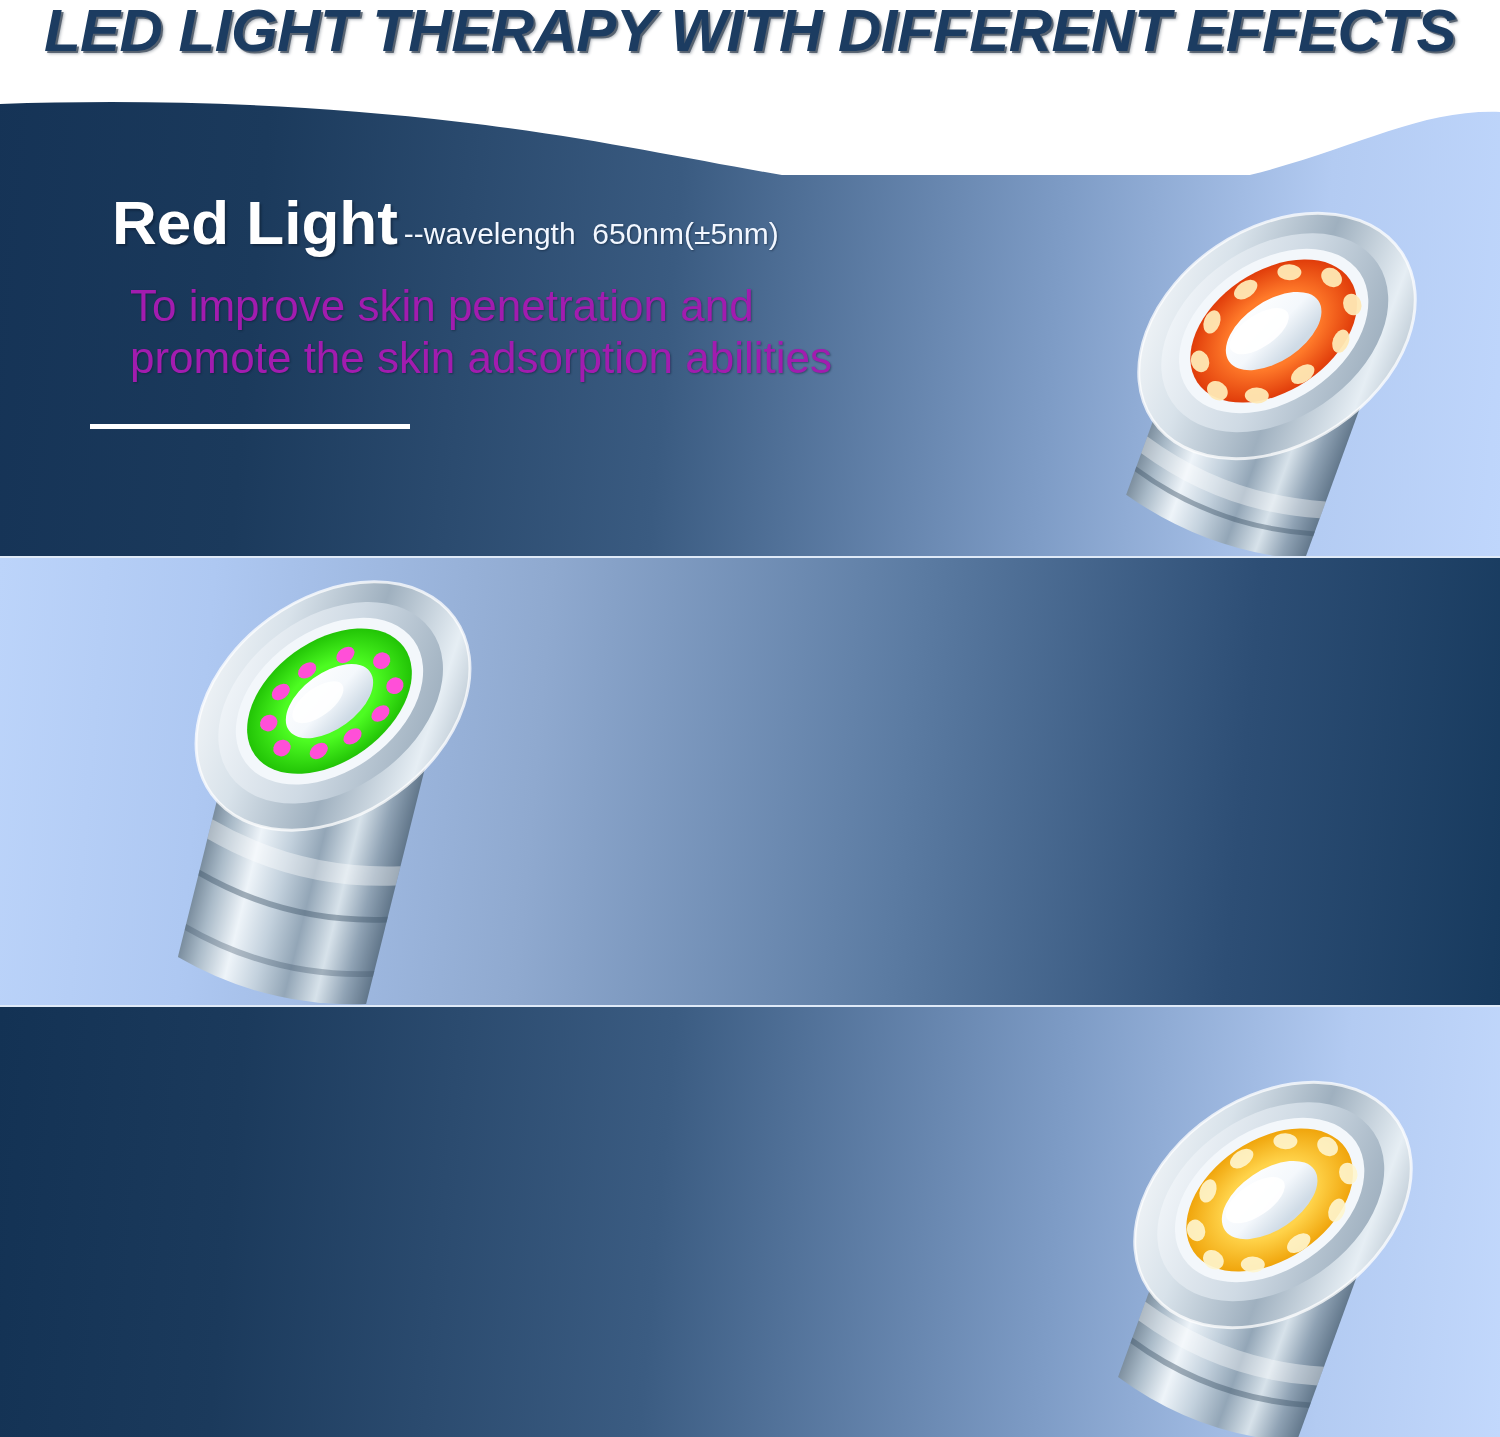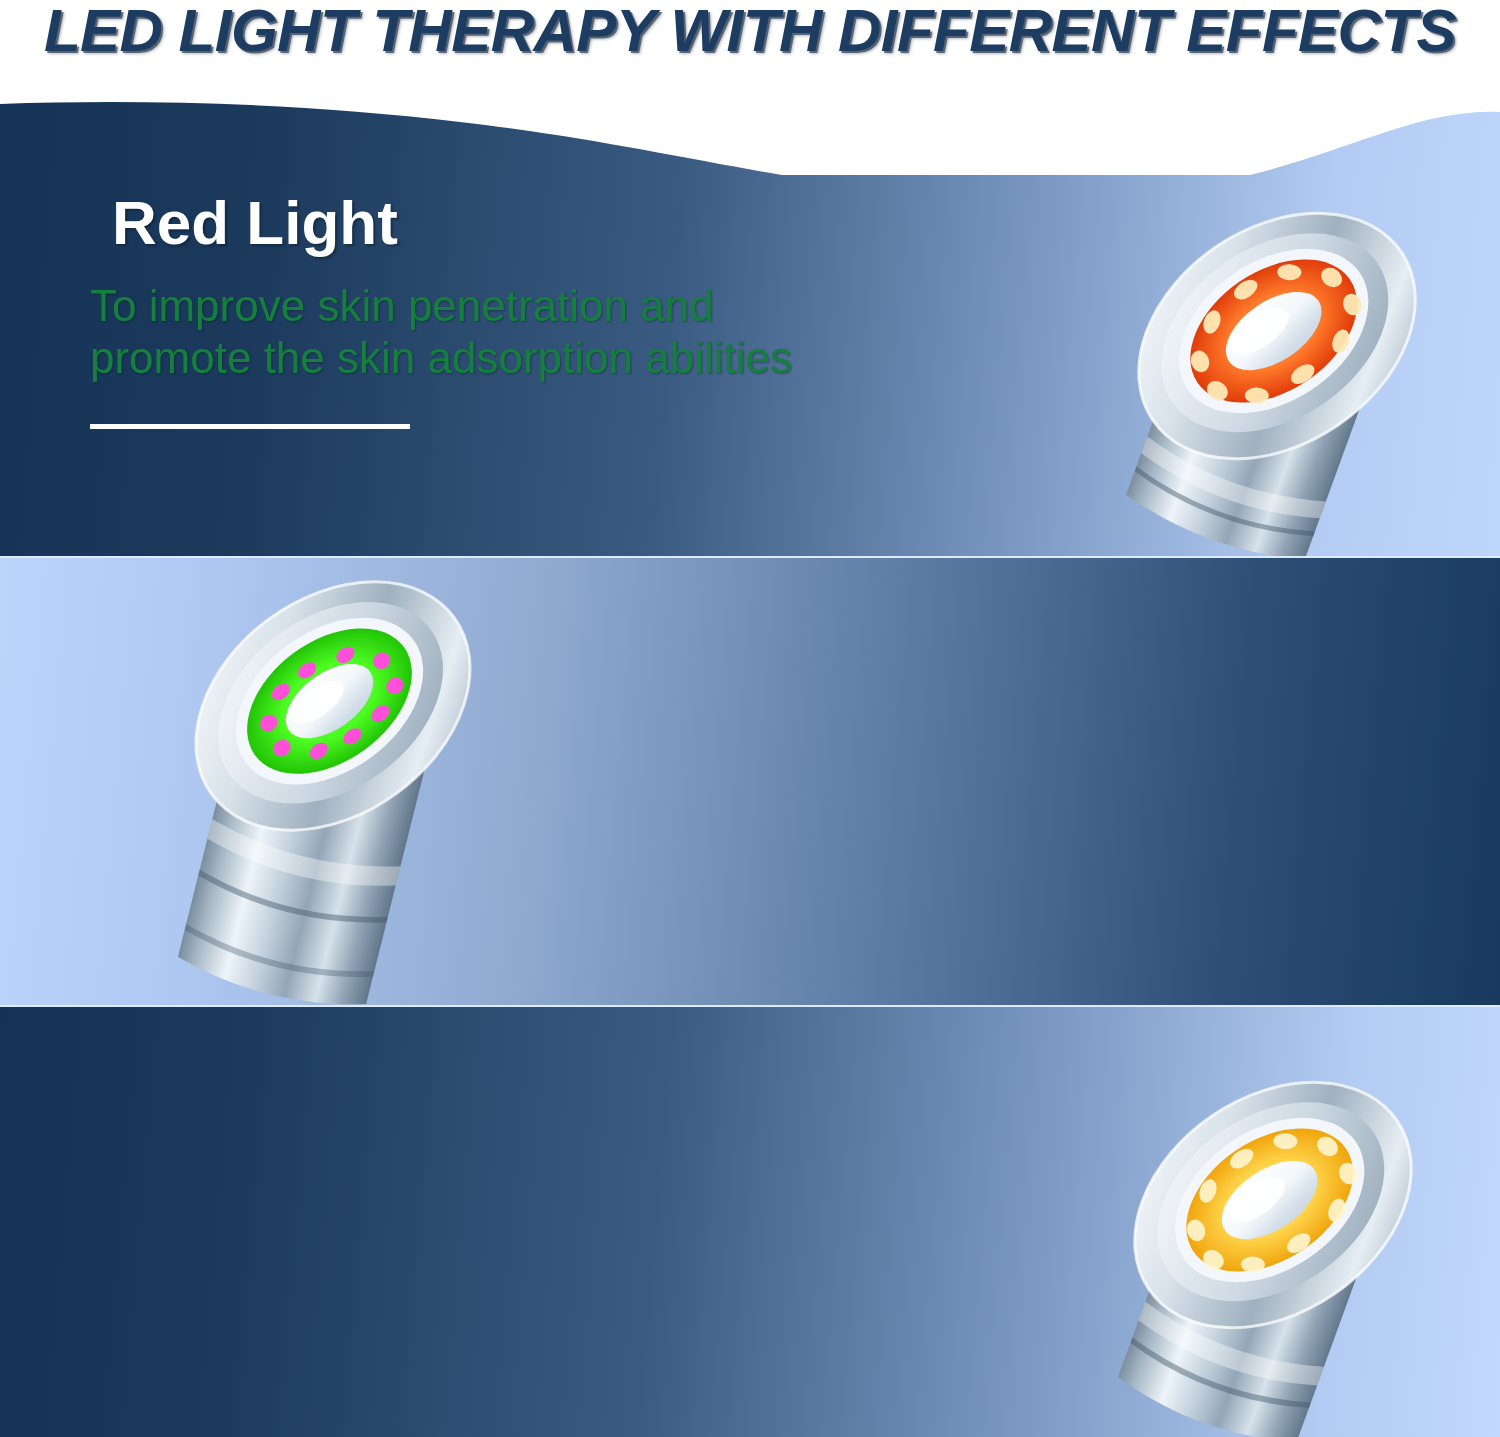--- a/index.html
+++ b/index.html
@@ -50,22 +50,23 @@
     margin-left:22px;
   }
   .wave-len{
     font-size:30px;font-weight:normal;margin-left:6px;
     color:#f2f7ff;white-space:pre;
     text-shadow:1px 1px 2px rgba(8,22,40,.45);
   }
   .desc{
     margin-top:26px;
     font-size:44px;line-height:1.18;font-weight:normal;
-    color:#15803d;
+    color:#a21caf;
     text-shadow:1px 1px 2px rgba(8,22,40,.40);
+    margin-left:40px;
   }
   .desc div{white-space:nowrap;}
   .rule{margin-top:40px;width:320px;height:5px;background:#ffffff;}
 
   #blk1{left:90px;top:192px;}
 
   
   .device{position:absolute;z-index:14;}
   .device svg{display:block;}
 </style>
@@ -150,20 +151,21 @@
 
           <ellipse cx="0" cy="-6" rx="54" ry="30" fill="url(#lensR)"></ellipse>
           <ellipse cx="-12" cy="-14" rx="34" ry="16" fill="#ffffff" opacity="0.9"></ellipse>
         </g>
       </svg>
     </div>
 
     <div class="block" id="blk1">
       <div class="head-row">
         <span class="head">Red Light</span>
+        <span class="wave-len">--wavelength  650nm(±5nm)</span>
       </div>
       <div class="desc">
         <div>To improve skin penetration and</div>
         <div>promote the skin adsorption abilities</div>
       </div>
       <div class="rule"></div>
     </div>
   </div>
 
   <div class="sep" style="top:556px;"></div>

